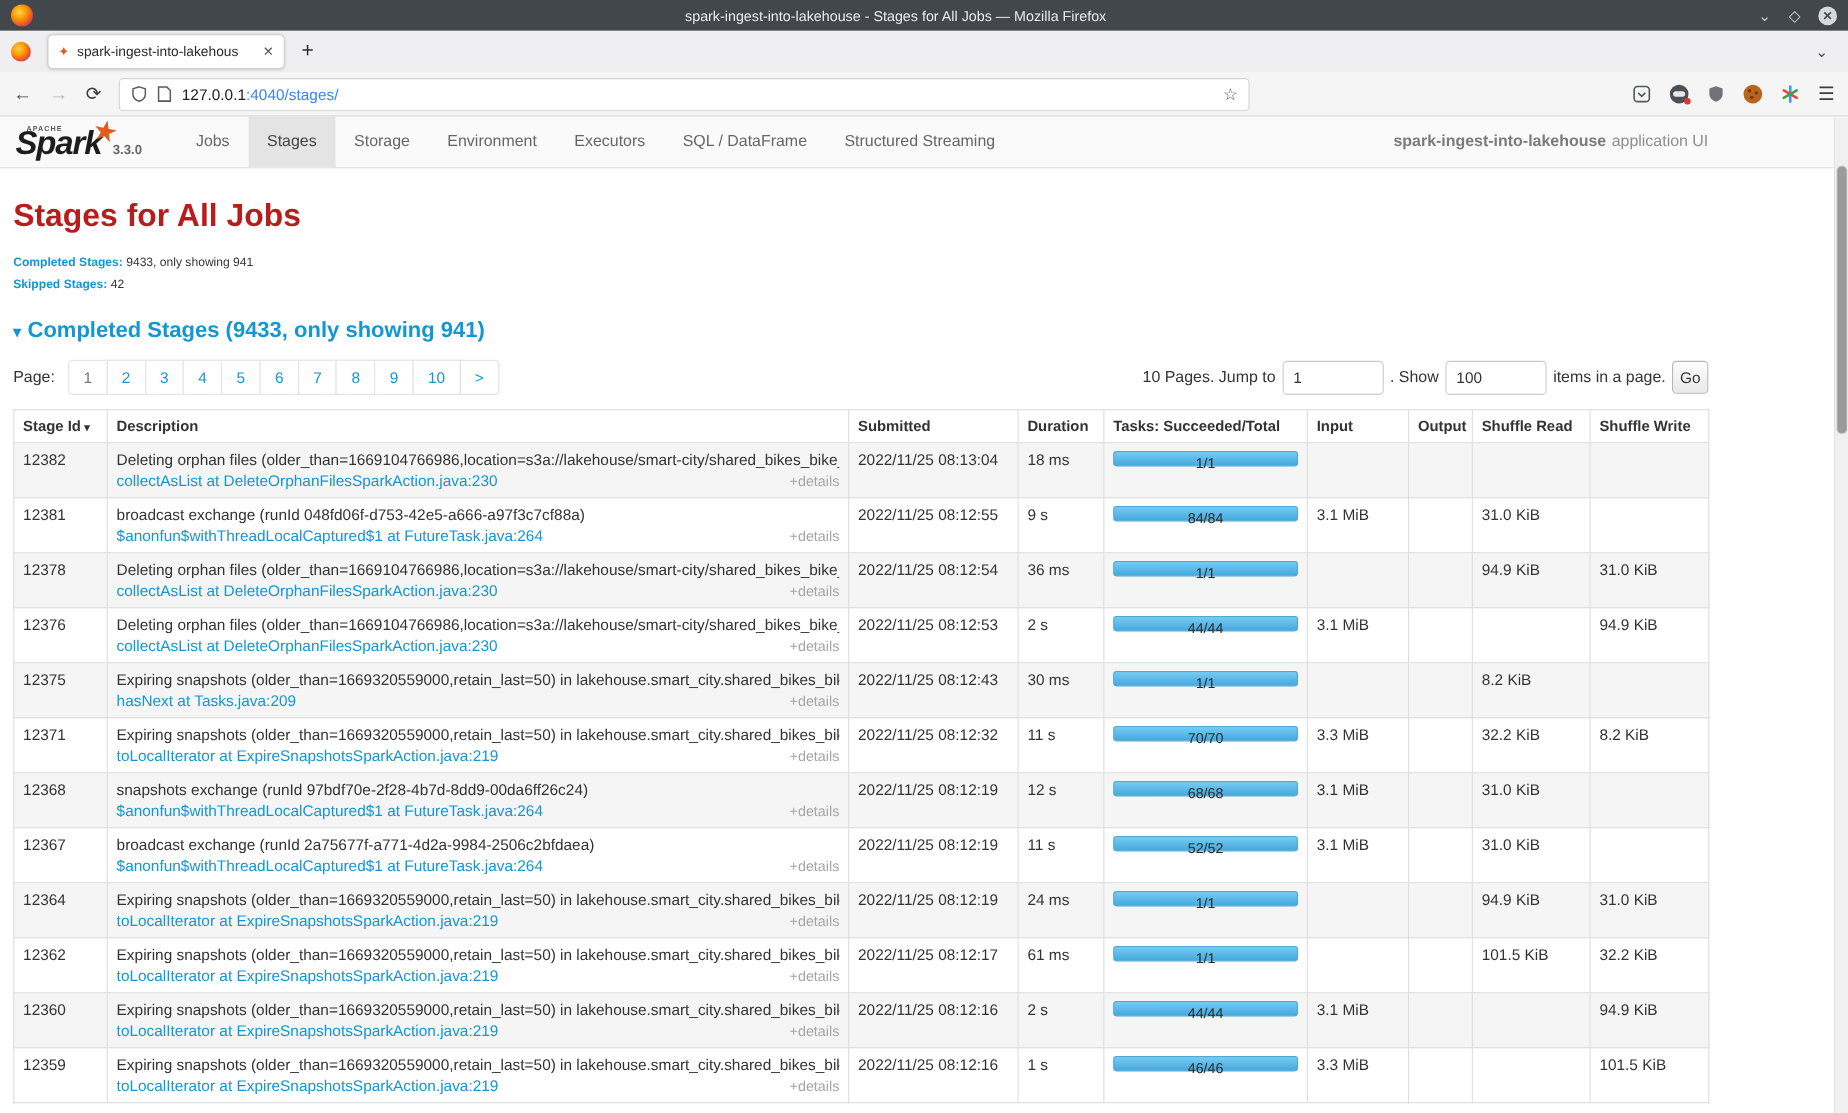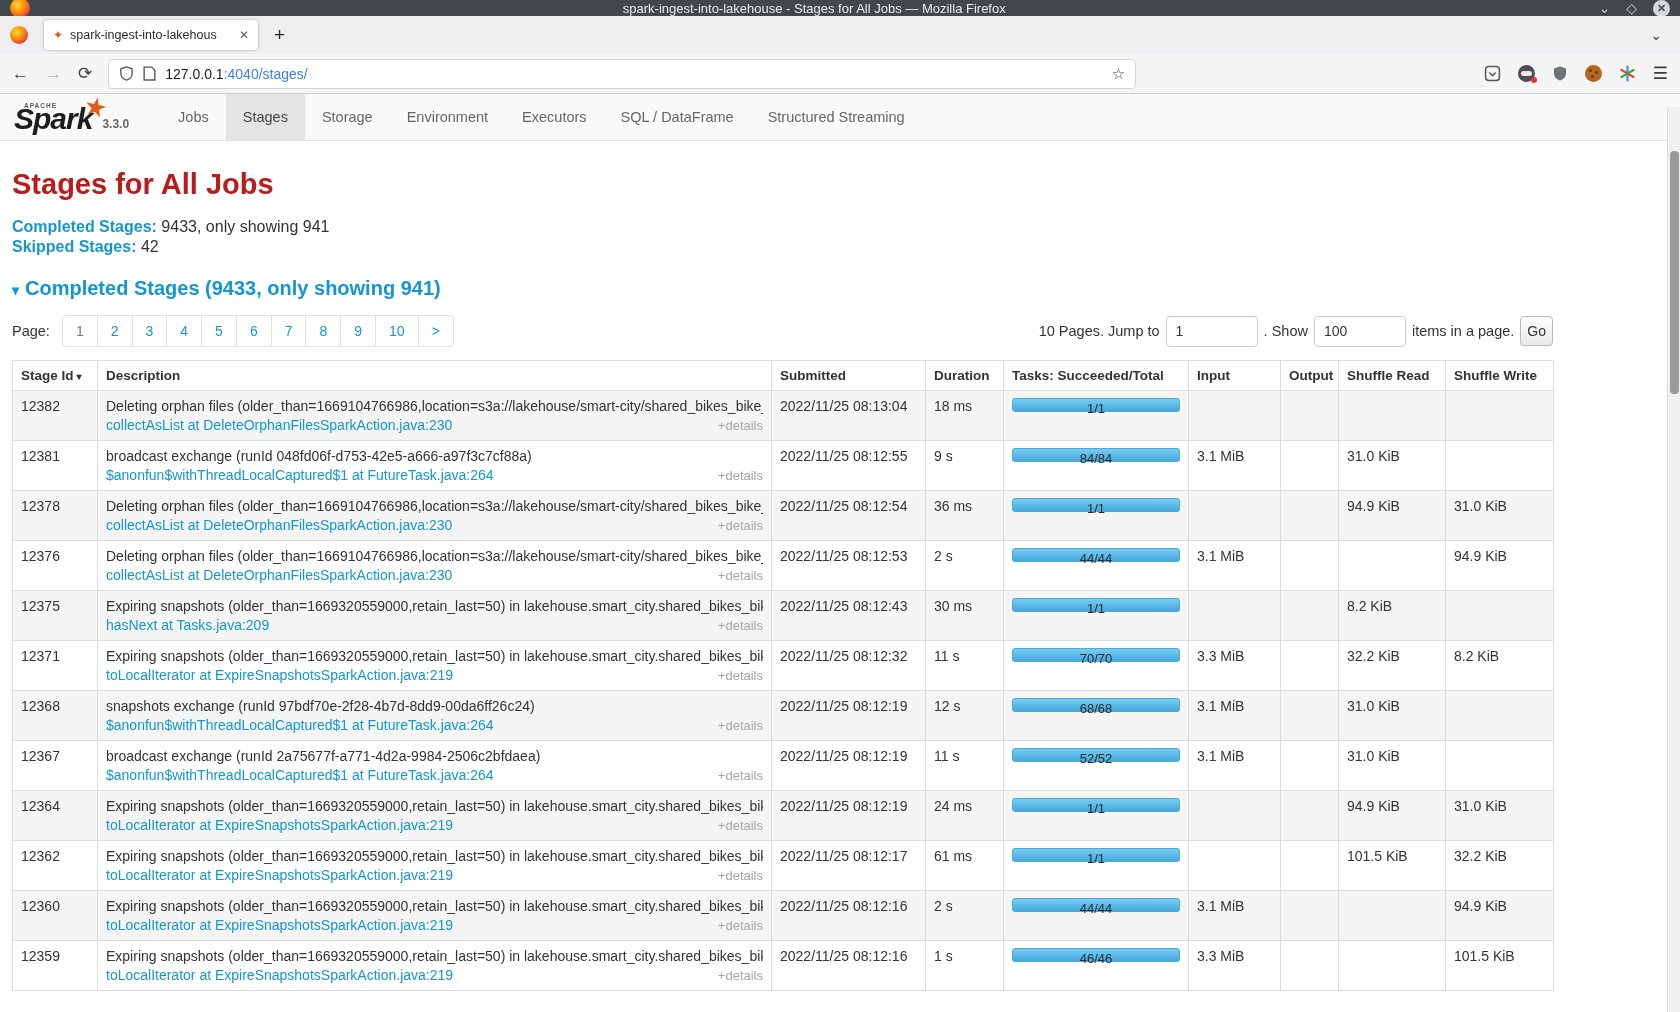--- a/index.html
+++ b/index.html
@@ -1,20 +1,20 @@
 <!DOCTYPE html>
 <html><head>
 <meta charset="utf-8">
 <style>
   * { box-sizing: border-box; margin: 0; padding: 0; }
   html, body { width: 1680px; height: 1012px; overflow: hidden; }
   body { font-family: "Liberation Sans", sans-serif; background: #ffffff; }
 
   
-  .titlebar { height: 16px; background: #42474c; display: flex; align-items: center; padding: 0 10px; }
+  .titlebar { height: 28px; background: #42474c; display: flex; align-items: center; padding: 0 10px; }
   .ff-logo { width: 20px; height: 20px; border-radius: 50%;
     background: radial-gradient(circle at 38% 35%, #ffd54a 0%, #ff9500 38%, #e8453c 70%, #a5297c 100%); }
   .win-title { flex: 1; text-align: center; color: #e8eaec; font-size: 13px; }
   .win-controls { display: flex; align-items: center; gap: 16px; }
   .win-btn { color: #c9cdd1; font-size: 14px; line-height: 14px; cursor: default; }
   .win-close { width: 17px; height: 17px; border-radius: 50%; background: #d6d9dc; color: #42474c;
     font-size: 11px; display: flex; align-items: center; justify-content: center; font-weight: bold; }
 
   .tabbar { height: 38px; background: #efeff1; display: flex; align-items: center; padding: 0 10px; position: relative; }
   .ff-logo-sm { width: 18px; height: 18px; border-radius: 50%;
@@ -54,21 +54,21 @@
   .spark-version { font-size: 12px; font-weight: bold; color: #666; margin-left: 10px; padding-bottom: 3px; }
   .nav-items { display: flex; align-items: stretch; margin-left: 18px; }
   .nav-item { display: flex; align-items: center; padding: 0 17px; font-size: 14.5px; color: #666; cursor: pointer; }
   .nav-item.active { background: #e4e4e4; color: #454545; }
   .app-id { margin-left: auto; display: flex; align-items: center; font-size: 14.5px; color: #8e8e8e; white-space: nowrap; }
   .app-id b { color: #7a7a7a; margin-right: 5px; }
 
   
   .content { padding: 0 0 0 12px; }
   h1.page-title { margin: 27px 0 16px; font-size: 29px; font-weight: bold; color: #b91c1c; }
-  .stat-line { font-size: 16px; color: #333; line-height: 20px; }
+  .stat-line { font-size: 11px; color: #333; line-height: 20px; }
   .stat-label { color: #1496d2; font-weight: bold; }
   .section-title { margin: 20px 0 15px; font-size: 20px; font-weight: bold; color: #1496d2; cursor: pointer; }
   .section-title .tri { font-size: 14px; margin-right: 6px; }
 
   .pag-row { width: 1541px; display: flex; align-items: center; justify-content: space-between; margin-bottom: 13px; }
   .pag-left { display: flex; align-items: center; font-size: 14.5px; color: #333; }
   .pages { display: flex; margin-left: 12px; }
   .page-btn { padding: 7px 13px; border: 1px solid #dee2e6; margin-left: -1px; background: #fff;
     color: #1496d2; font-size: 14px; text-decoration: none; cursor: pointer; }
   .page-btn:first-child { border-radius: 4px 0 0 4px; margin-left: 0; }
@@ -167,20 +167,24 @@
   </div>
   <div class="nav-items">
       <div class="nav-item">Jobs</div>
       <div class="nav-item active">Stages</div>
       <div class="nav-item">Storage</div>
       <div class="nav-item">Environment</div>
       <div class="nav-item">Executors</div>
       <div class="nav-item">SQL / DataFrame</div>
       <div class="nav-item">Structured Streaming</div>
     </div>
+  <div class="app-id">
+    <b>spark-ingest-into-lakehouse</b>
+    <span>application UI</span>
+  </div>
 </div>
 
 <div class="content">
   <h1 class="page-title">Stages for All Jobs</h1>
 
   <div class="stat-line">
     <span class="stat-label">Completed Stages:</span><span> 9433, only showing 941</span>
   </div>
   <div class="stat-line">
     <span class="stat-label">Skipped Stages:</span><span> 42</span>

